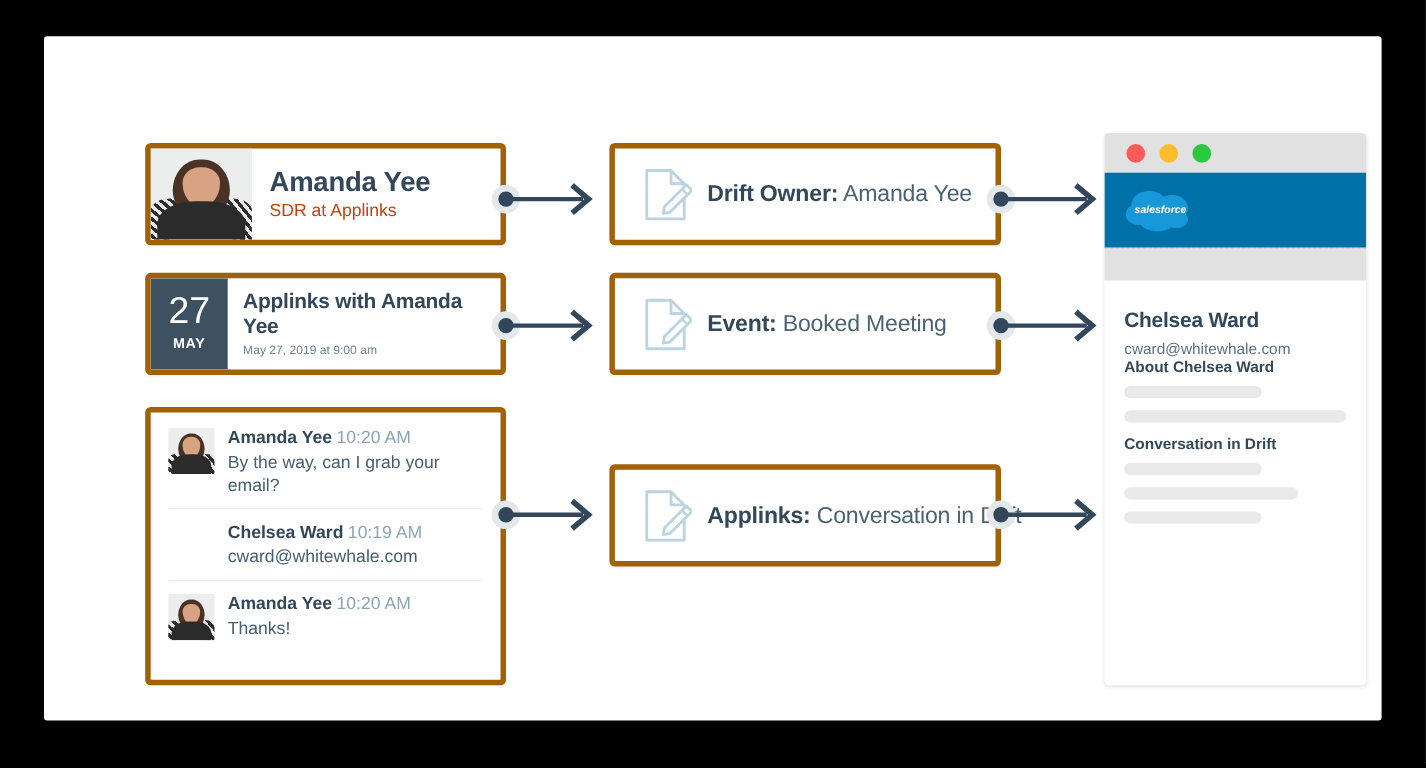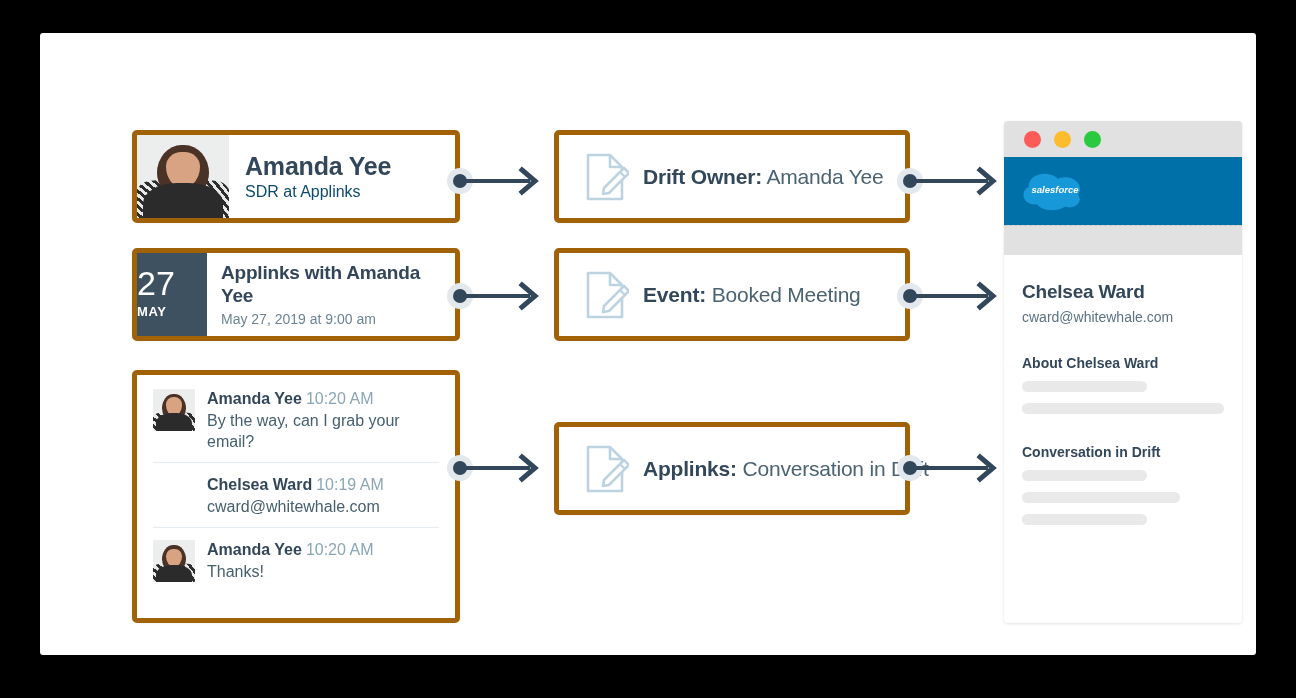--- a/index.html
+++ b/index.html
@@ -101,61 +101,61 @@
   }
   .person-name {
     font-size: 25px;
     font-weight: bold;
     color: #33475b;
     line-height: 1.15;
     letter-spacing: -0.2px;
   }
   .person-role {
     font-size: 16px;
-    color: #0c4a6e;
+    color: #c2410c;
     margin-top: 3px;
   }
 
   
   #meeting-card {
     left: 92px; top: 215px;
     width: 328px; height: 93px;
     display: flex;
     align-items: stretch;
     overflow: hidden;
   }
   .cal-badge {
     width: 70px;
     flex: 0 0 70px;
     background: #3d5161;
     color: #ffffff;
     display: flex;
     flex-direction: column;
-    align-items: flex-start;
+    align-items: center;
     justify-content: center;
     padding-bottom: 4px;
   }
   .cal-day { font-size: 34px; font-weight: 300; line-height: 1; letter-spacing: 0px; }
   .cal-mon { font-size: 13px; font-weight: bold; letter-spacing: 0.6px; margin-top: 4px; }
   .meeting-text {
     flex: 1;
     display: flex;
     flex-direction: column;
     justify-content: center;
     padding-left: 14px;
   }
   .meeting-title {
     font-size: 19px;
     font-weight: bold;
     color: #33475b;
     line-height: 1.2;
     letter-spacing: -0.2px;
   }
   .meeting-sub {
-    font-size: 14px;
+    font-size: 11px;
     color: #6a8494;
     margin-top: 3px;
   }
 
   
   #chat-card {
     left: 92px; top: 337px;
     width: 328px; height: 253px;
     padding: 14px 16px 12px 16px;
   }
@@ -245,21 +245,20 @@
   }
   .sf-email {
     font-size: 14px;
     color: #5a7282;
     margin-top: 6px;
   }
   .sf-section {
     font-size: 14px;
     font-weight: bold;
     color: #33475b;
-    margin-top: 30px;
     margin-bottom: 10px;
   }
   .sk { height: 11px; background: #e9e9e9; border-radius: 6px; margin-bottom: 11px; }
 </style>
 </head>
 <body>
 
 <div id="stage">
   <div id="canvas">
 

